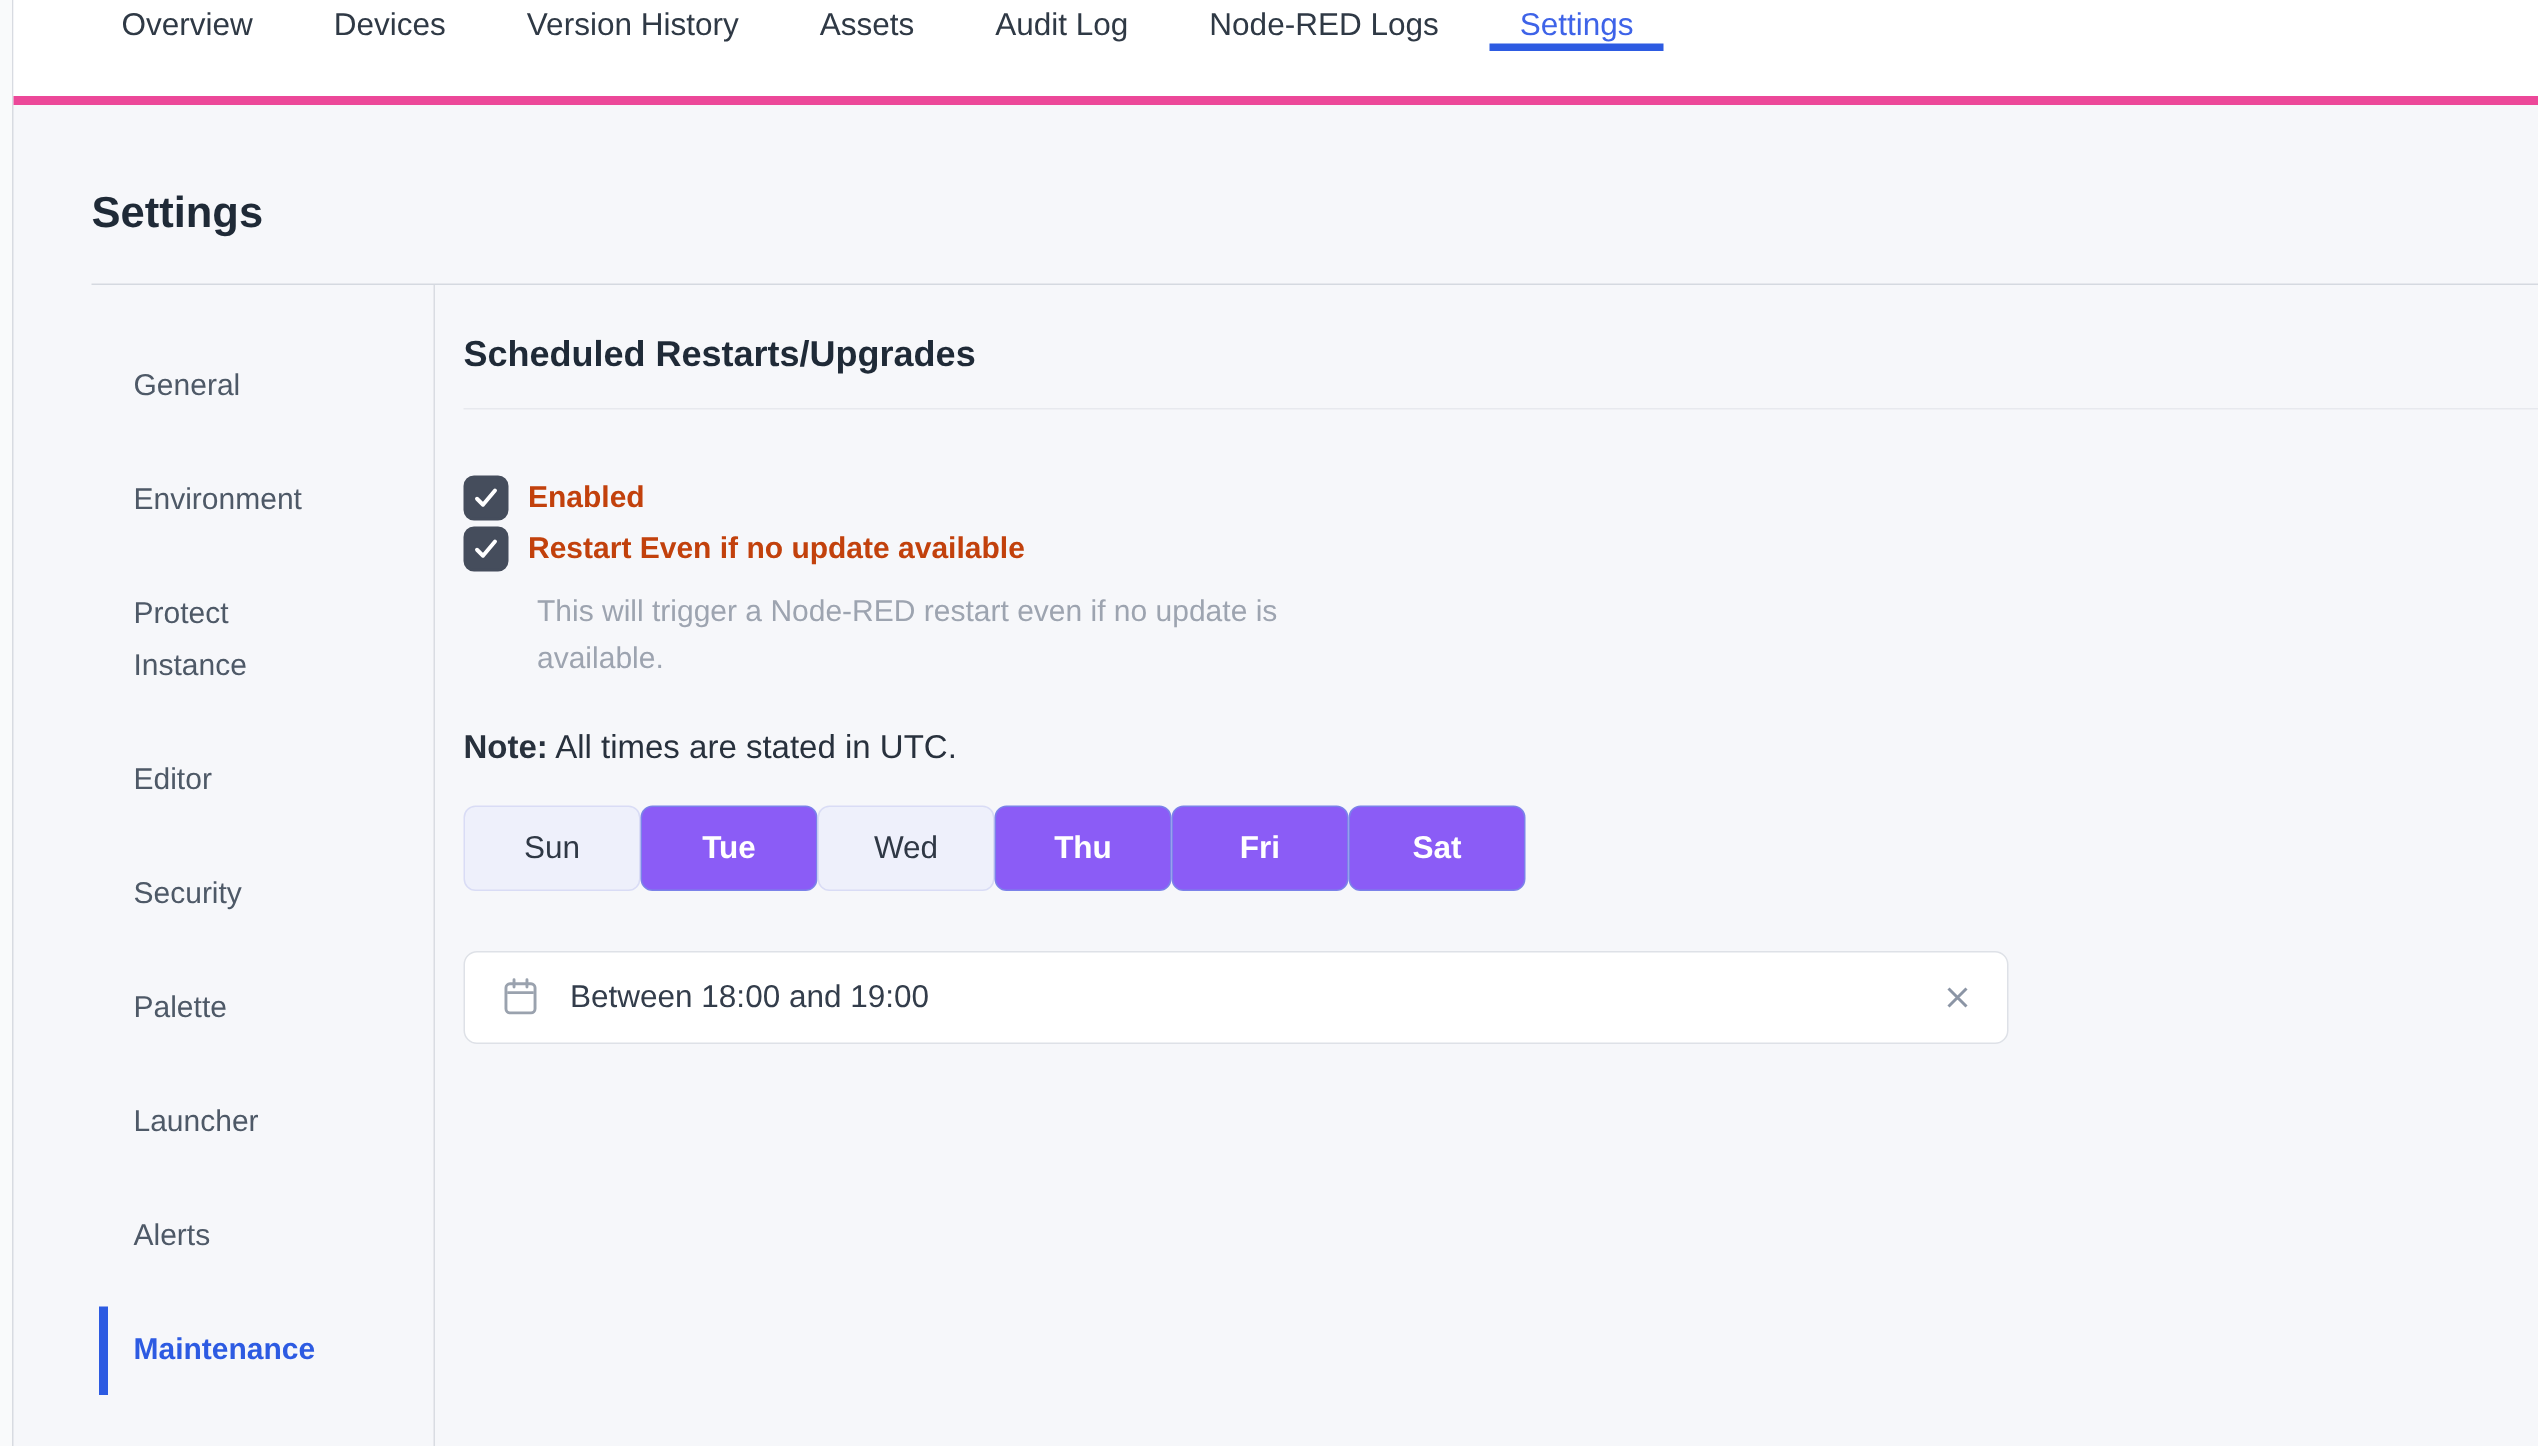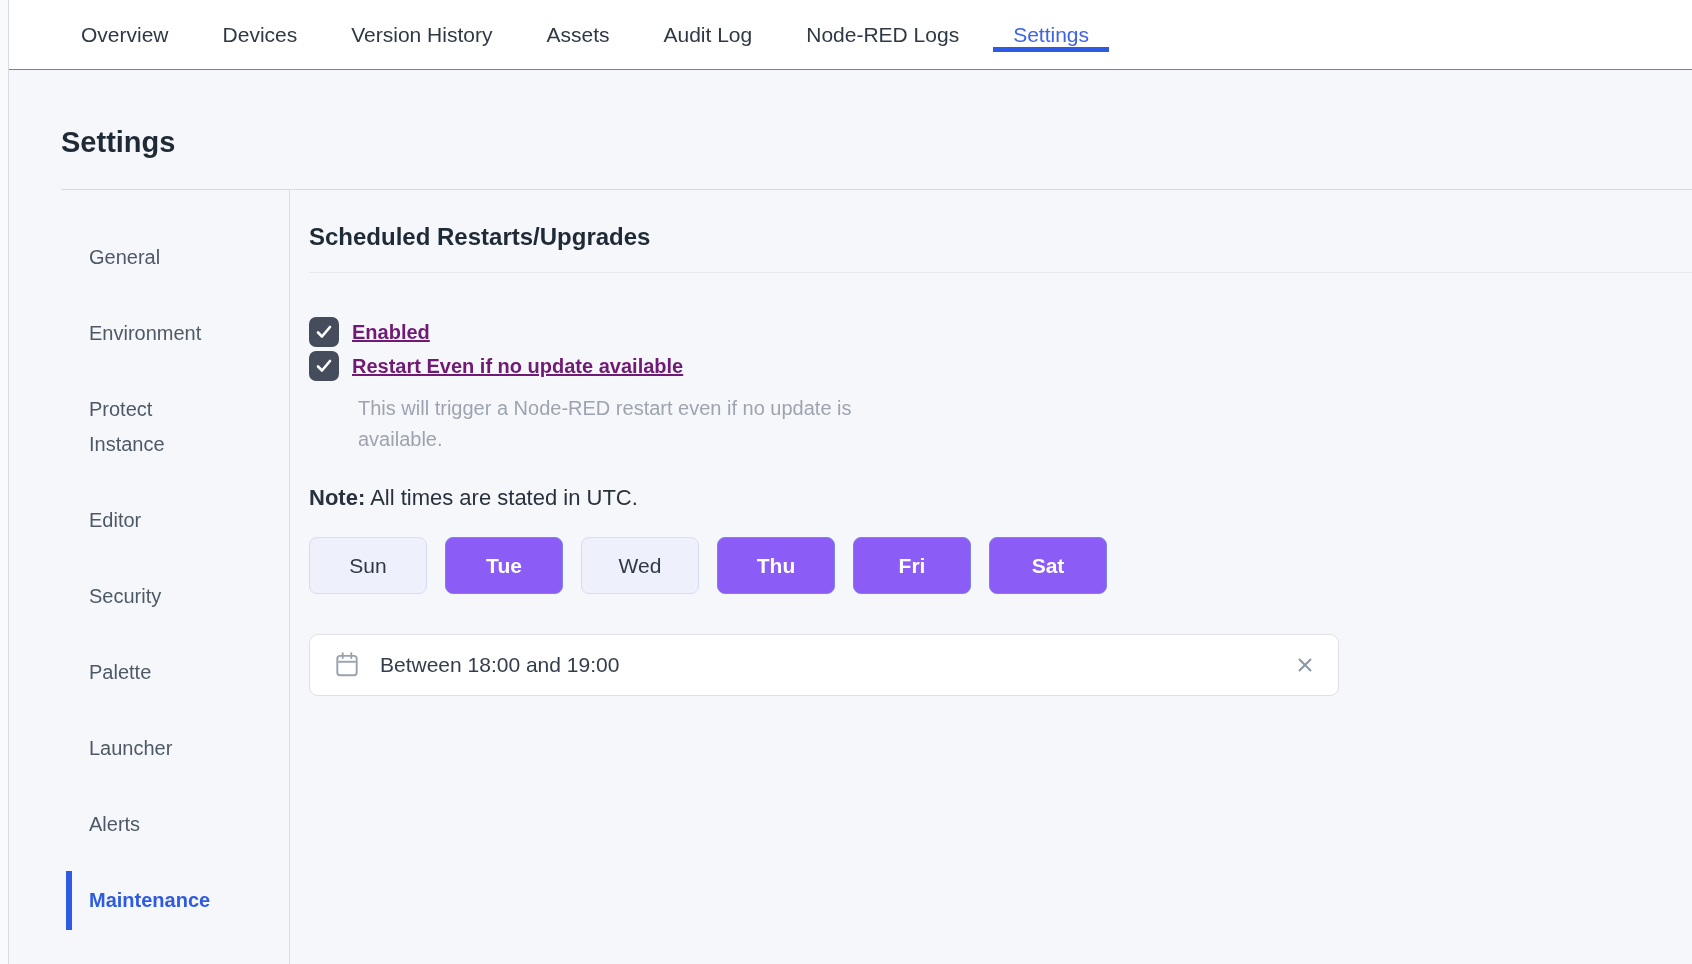--- a/index.html
+++ b/index.html
@@ -13,23 +13,23 @@
     margin-left: 8px;
     border-left: 1px solid #D8DBE1;
     height: 964px;
     background: #F6F7FA;
   }
 
   
   .tabbar {
     height: 70px;
     background: #FFFFFF;
-    border-bottom: 1px solid #ec4899;
-    display: flex;
-    align-items: center;
+    border-bottom: 6px solid #ec4899;
+    display: flex;
+    align-items: flex-start;
     padding-left: 70px;
   }
   .tab {
     display: flex;
     align-items: center;
     font-size: 21px;
     color: #2F3945;
     margin-right: 50px;
     padding: 0 2px;
     cursor: pointer;
@@ -125,22 +125,21 @@
     align-items: center;
     justify-content: center;
     flex-shrink: 0;
   }
   .checkbox svg { display: none; }
   .checkbox.checked { background: #454D5C; border-color: #454D5C; }
   .checkbox.checked svg { display: block; }
   .check-label {
     font-size: 20px;
     font-weight: 700;
-    color: #701a75;
-    text-decoration: underline;
+    color: #c2410c;
   }
   .desc {
     margin: 12px 0 0 49px;
     font-size: 20px;
     line-height: 31px;
     color: #9DA4B0;
   }
   .desc.w1 { max-width: 790px; }
   .desc.w2 { max-width: 520px; }
 
@@ -148,21 +147,20 @@
     margin-top: 30px;
     font-size: 22px;
     color: #28313D;
   }
   .note b { font-weight: 700; }
 
   
   .days {
     margin-top: 26px;
     display: flex;
-    gap: 18px;
   }
   .day-btn {
     width: 118px;
     height: 57px;
     border-radius: 8px;
     display: flex;
     align-items: center;
     justify-content: center;
     font-size: 21px;
     cursor: pointer;

